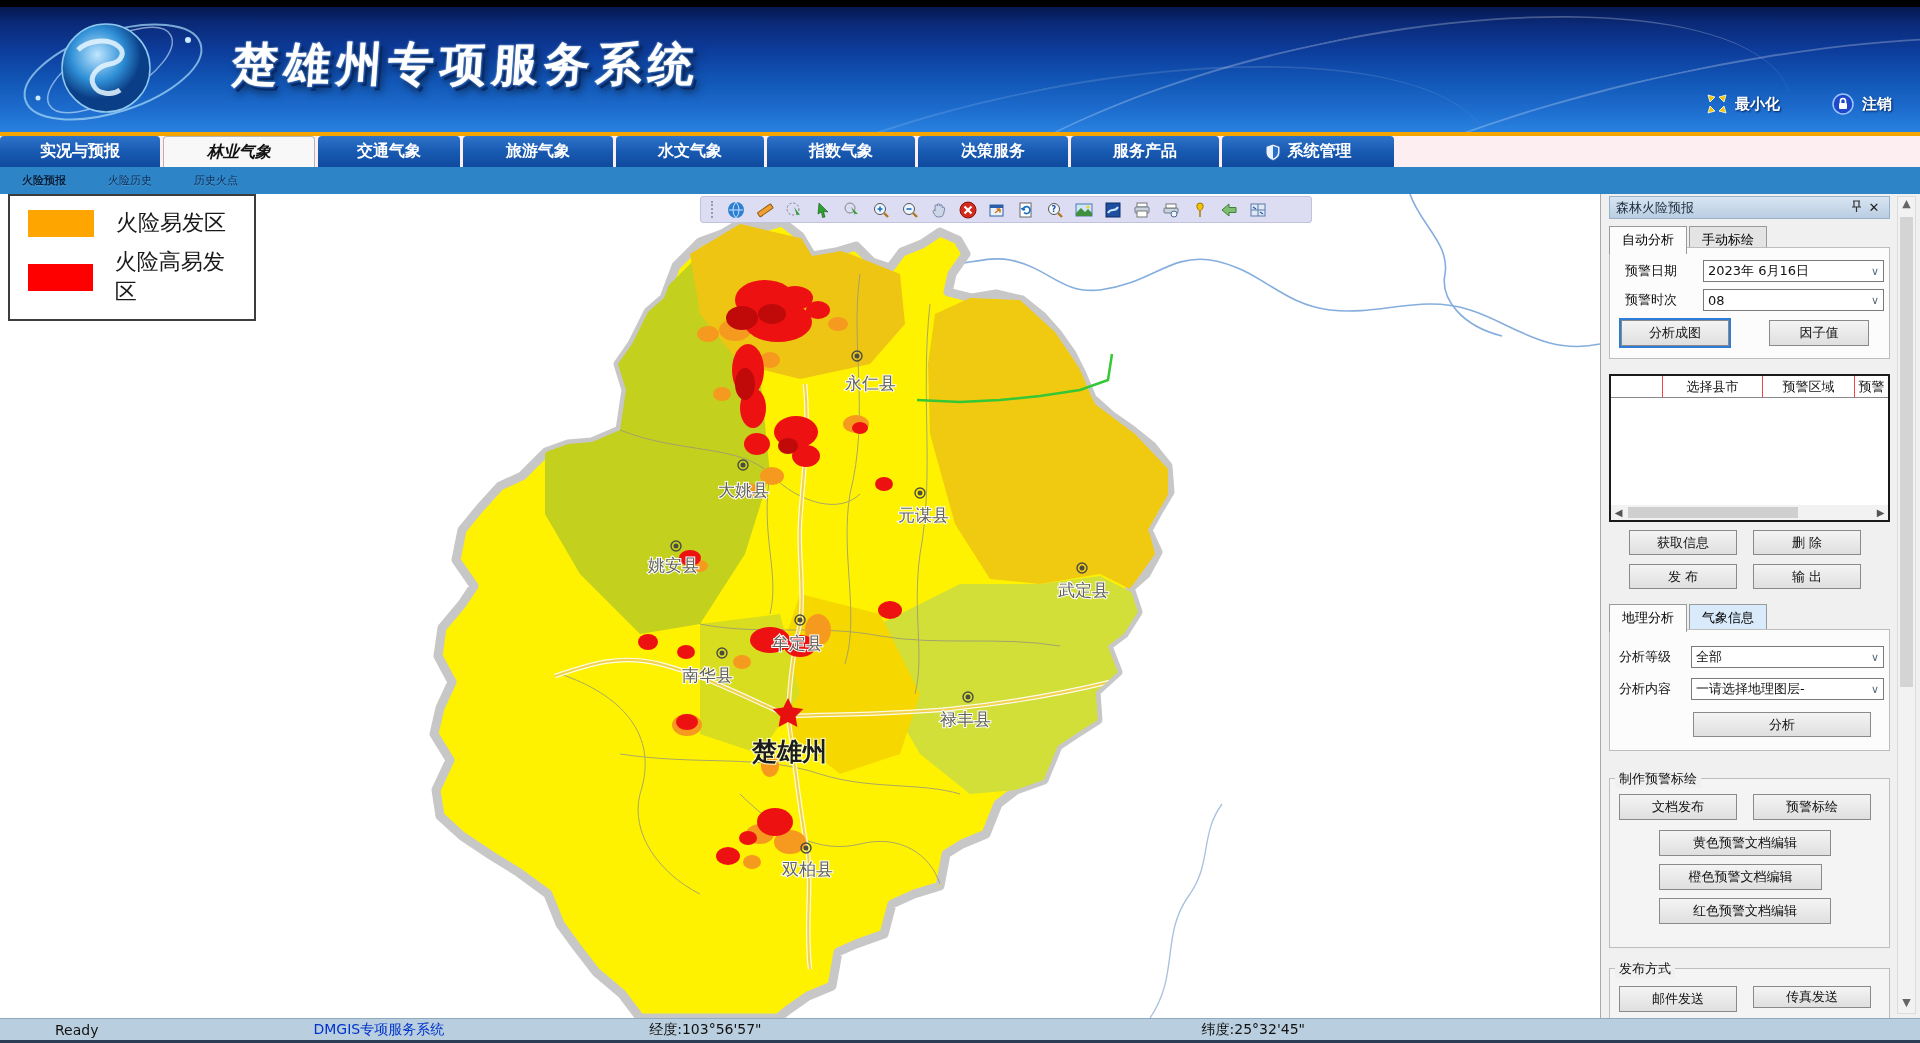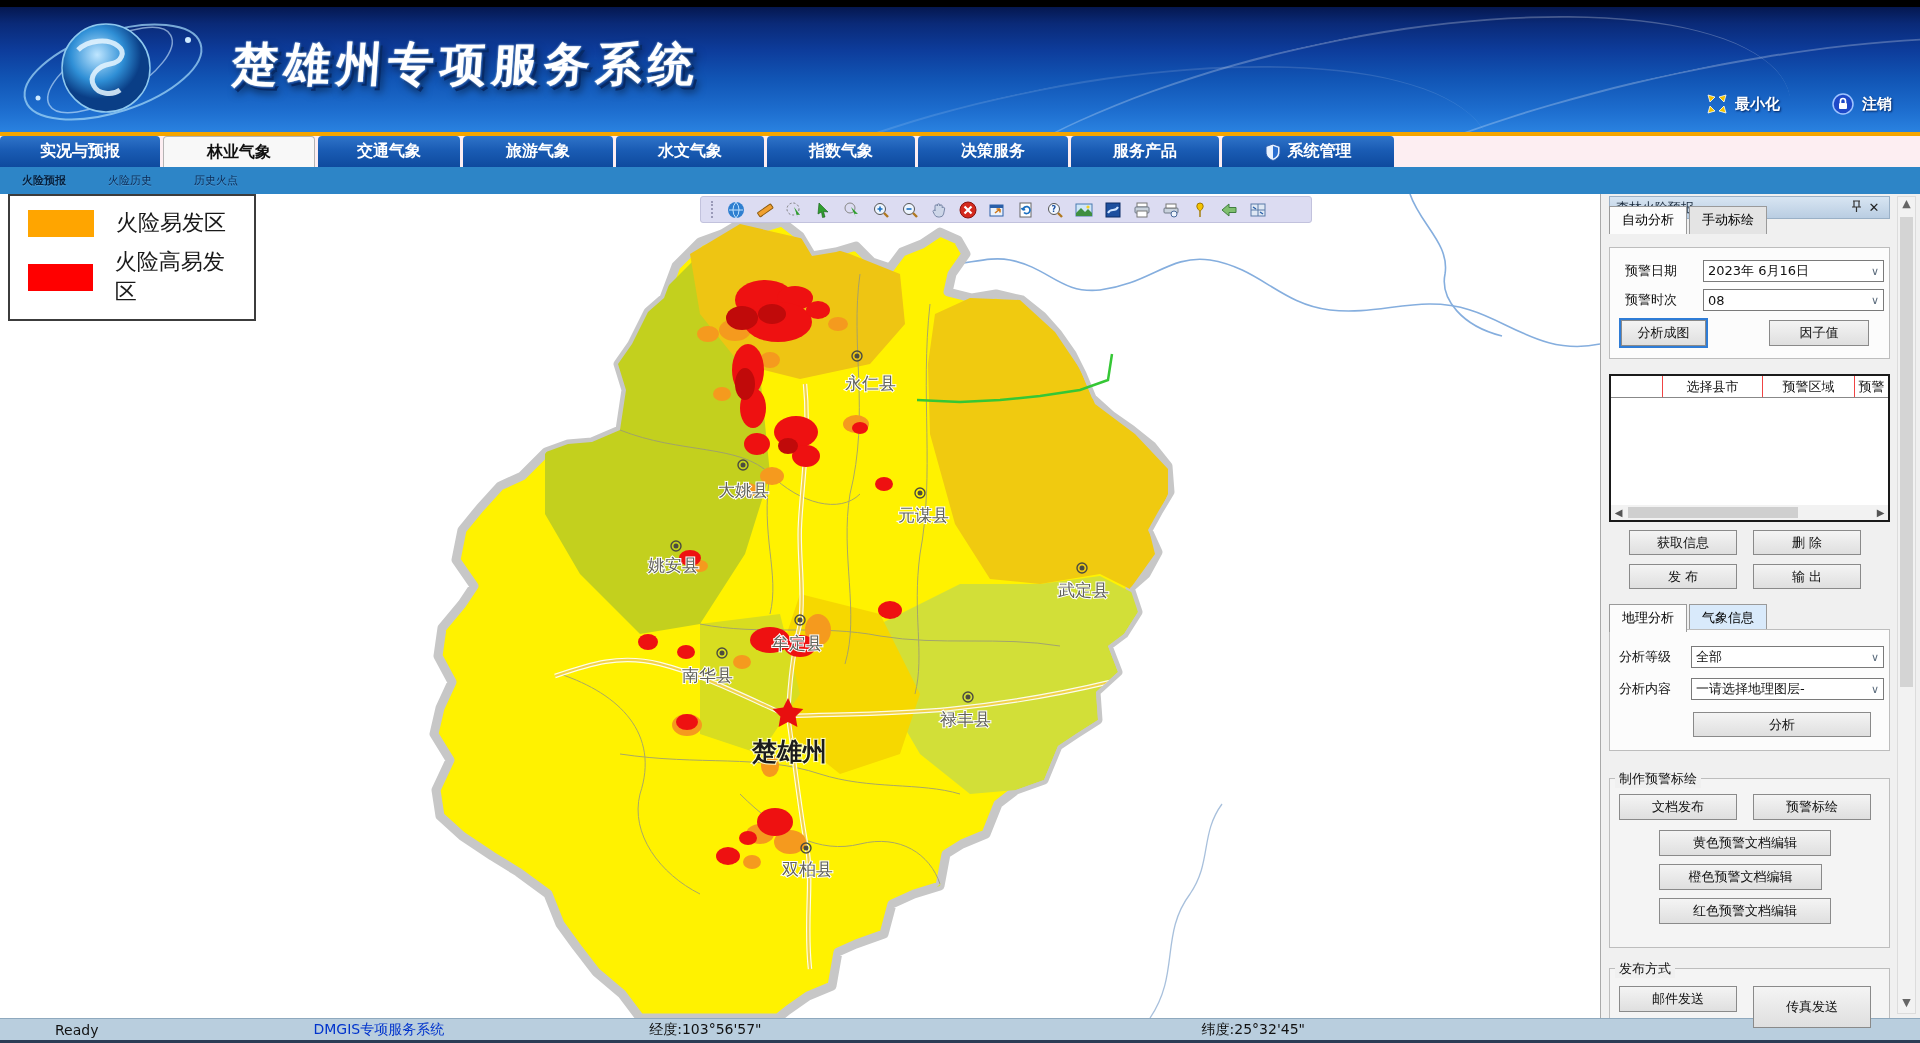--- a/index.html
+++ b/index.html
@@ -18,21 +18,21 @@
     text-shadow:0 0 2px #cfe8ff, 2px 2px 0 #0a3e92, 4px 4px 0 #072a66, 5px 6px 8px rgba(0,0,0,.6); }
   .header-actions { position:absolute; right:28px; top:93px; display:flex; gap:52px; align-items:center; }
   .header-action { display:flex; align-items:center; gap:8px; color:#fff; font-size:15px; font-weight:bold; cursor:pointer;
     text-shadow:1px 1px 2px #00205a; }
 
   
   .tabbar { display:flex; width:100%; height:31px; background:#fdeef2; gap:3px; }
   .tab { height:31px; display:flex; align-items:center; justify-content:center; gap:7px;
     background:linear-gradient(180deg,#2f74c9 0%,#1a5cb4 45%,#0e4a9e 100%);
     color:#fff; font-size:16px; font-weight:bold; border-radius:4px 4px 0 0; cursor:pointer; }
-  .tab.active { background:#f8f8f8; color:#111; border:1px solid #b4b4b4; border-bottom:none; }
+  .tab.active { background:#f8f8f8; color:#111; border:1px solid #b4b4b4; border-bottom:none;font-style:italic; }
 
   
   .subtabbar { width:100%; height:27px; background:#2d85c7; display:flex; align-items:center; gap:42px; padding-left:22px; }
   .subtab { font-size:11px; color:#0c2b55; cursor:pointer; text-shadow:0 1px 0 rgba(255,255,255,.15); }
   .subtab.sel { color:#06213f; font-weight:bold; }
 
   
   .content { position:relative; width:100%; height:824px; background:#fff; }
   .maparea { position:absolute; left:0; top:0; width:1600px; height:824px; background:#fff; overflow:hidden; }
 
@@ -484,41 +484,41 @@
     <div class="panel-titlebar">
       <span class="panel-title">森林火险预报</span>
       <span class="ptb-btn">
         <svg width="11" height="13" viewBox="0 0 11 13">
             <path d="M2,1 h7 M3,1 v6 h5 v-6 M1,7 h9 M5.5,7 v5" stroke="#333" stroke-width="1.2" fill="none"></path>
           </svg>
       </span>
       <span class="ptb-btn">✕</span>
     </div>
 
-    <div class="ptabs" style="top:12px">
+    <div class="ptabs" style="top:32px">
       <div class="ptab on">自动分析</div>
       <div class="ptab">手动标绘</div>
     </div>
     <div class="groupbox gb1"></div>
 
     <div class="frow" style="left:24px; top:66px; right:36px;">
       <span class="flabel">预警日期</span>
       <div class="combo" style="flex:1">
         <span class="cval">2023年 6月16日</span>
           <span class="chev">∨</span>
       </div>
     </div>
     <div class="frow" style="left:24px; top:95px; right:36px;">
       <span class="flabel">预警时次</span>
       <div class="combo" style="flex:1">
         <span class="cval">08</span>
           <span class="chev">∨</span>
       </div>
     </div>
-    <div class="btn focus" style="position:absolute; left:20px; top:126px; width:85px; height:26px;text-align:center;">分析成图</div>
+    <div class="btn focus" style="position:absolute; left:20px; top:126px; width:108px; height:26px;text-align:center;">分析成图</div>
     <div class="btn" style="position:absolute; left:168px; top:126px; width:100px; height:26px;">因子值</div>
 
     <div class="ptable">
       <div class="ptable-head">
         <div class="hc" style="width:52px"></div>
         <div class="hc" style="width:100px">选择县市</div>
         <div class="hc" style="width:92px">预警区域</div>
         <div class="hc" style="flex:1; border-right:none">预警</div>
       </div>
       <div class="hscroll">
@@ -559,21 +559,21 @@
     <div class="groupbox" style="left:8px; top:584px; right:30px; height:170px; background:#f4f4f4;"></div>
     <div class="btn" style="position:absolute; left:18px; top:600px; width:118px; height:26px;">文档发布</div>
     <div class="btn" style="position:absolute; left:152px; top:600px; width:118px; height:26px;">预警标绘</div>
     <div class="btn" style="position:absolute; left:58px; top:636px; width:172px; height:26px;">黄色预警文档编辑</div>
     <div class="btn" style="position:absolute; left:58px; top:670px; width:163px; height:26px;">橙色预警文档编辑</div>
     <div class="btn" style="position:absolute; left:58px; top:704px; width:172px; height:26px;">红色预警文档编辑</div>
 
     <div class="gtitle" style="left:14px; top:766px;">发布方式</div>
     <div class="groupbox" style="left:8px; top:774px; right:30px; height:50px; border-bottom:none; background:#f4f4f4;"></div>
     <div class="btn" style="position:absolute; left:18px; top:792px; width:118px; height:26px;">邮件发送</div>
-    <div class="btn" style="position:absolute; left:152px; top:792px; width:118px; height:42px;">传真发送</div>
+    <div class="btn" style="position:absolute; left:152px; top:792px; width:118px; height:22px;">传真发送</div>
 
     <div class="vscroll">
       <span class="arr" style="top:0">▲</span>
       <div class="thumb"></div>
       <span class="arr" style="bottom:0">▼</span>
     </div>
   </div>
 </div>
 
 <div class="statusbar">

